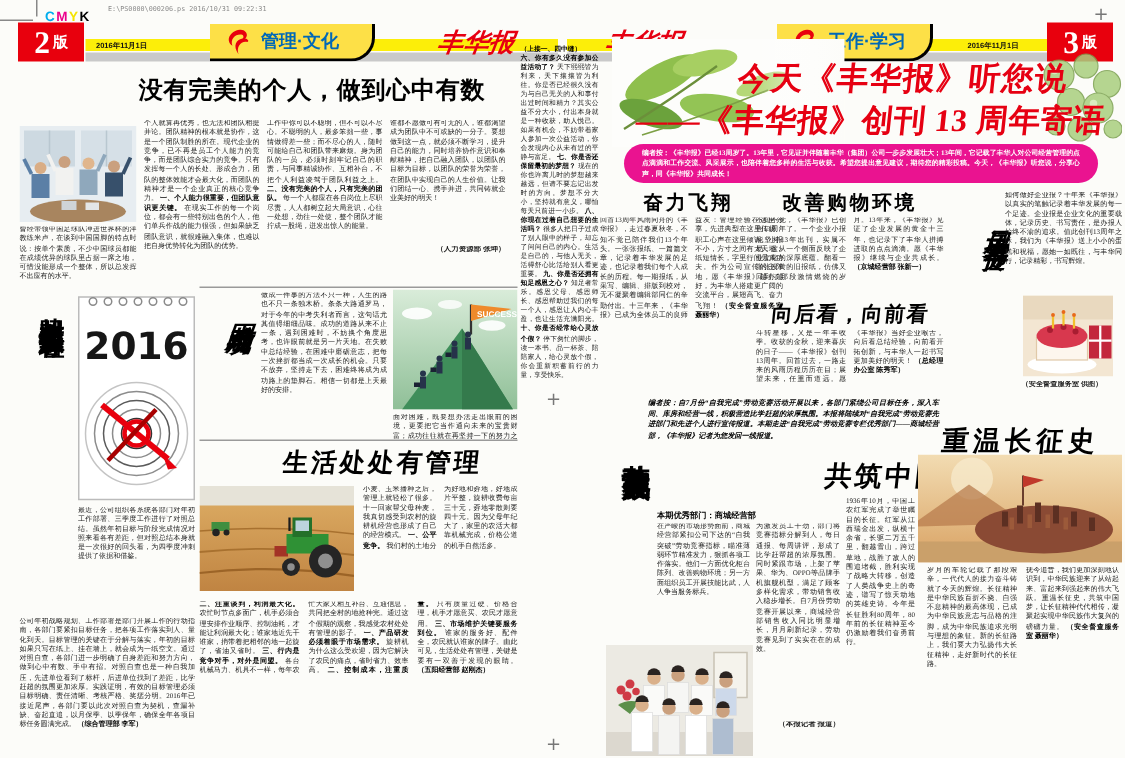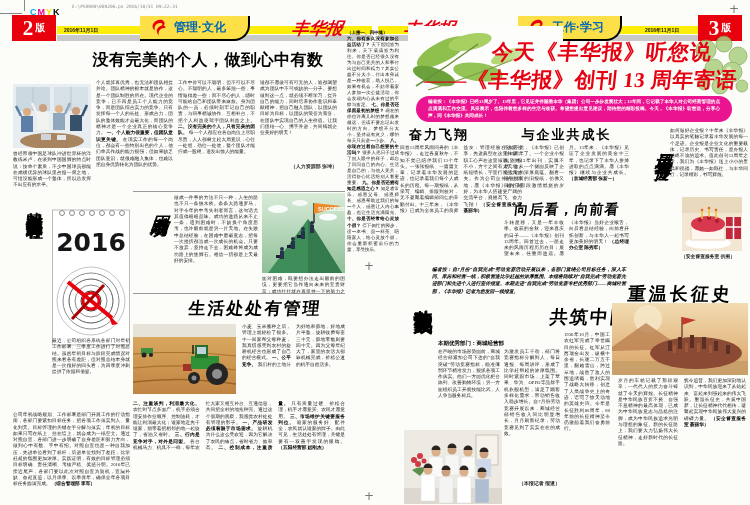--- a/index.html
+++ b/index.html
@@ -127,21 +127,21 @@
   <span>工作中你可以不聪明，但不可以不尽心。不聪明的人，最多笨拙一些，事情做得差一些；而不尽心的人，随时可能给自己和团队带来麻烦。身为团队的一员，必须时刻牢记自己的职责，与同事精诚协作、互相补台，不把个人利益凌驾于团队利益之上。</span>
   <b>二、没有完美的个人，只有完美的团队。</b>
   <span>每一个人都应在各自岗位上尽职尽责，人人都树立起大局意识，心往一处想，劲往一处使，整个团队才能拧成一股绳，迸发出惊人的能量。</span>
 </div>
 <div class="abs t" style="left:260px;top:80px;width:77px;height:82px">谁都不愿做可有可无的人，谁都渴望成为团队中不可或缺的一分子。要想做到这一点，就必须不断学习，提升自己的能力，同时培养协作意识和奉献精神，把自己融入团队，以团队的目标为目标，以团队的荣誉为荣誉，在团队中实现自己的人生价值。让我们团结一心、携手并进，共同铸就企业美好的明天！</div>
 <div class="abs t attr right" style="left:260px;top:164px;width:77px;font-size:5px">（人力资源部  张坤）</div>
 
 <div class="abs rule" style="left:133px;top:191px;width:212px"></div>
 
 <div class="abs vt" style="left:16px;top:198px;width:30px;height:214px;font-size:17px">从对照自查谈有效目标管理</div>
-<div class="abs" style="left:52px;top:206px;width:56px;height:140px">
+<div class="abs" style="left:52px;top:194px;width:56px;height:140px">
   <svg width="78" height="140" viewBox="0 0 78 140">
     <rect x="0.5" y="4" width="77" height="135" fill="#ffffff" stroke="#bbb"></rect>
     <g stroke="#8a8a8a" fill="none">
       <circle cx="10" cy="7" r="2.5"></circle>
         <circle cx="20" cy="7" r="2.5"></circle>
         <circle cx="30" cy="7" r="2.5"></circle>
       <circle cx="40" cy="7" r="2.5"></circle>
         <circle cx="50" cy="7" r="2.5"></circle>
         <circle cx="60" cy="7" r="2.5"></circle>
         <circle cx="70" cy="7" r="2.5"></circle>
@@ -297,27 +297,27 @@
         <circle cx="12" cy="50" r="6"></circle>
     </g>
     <circle cx="11" cy="13" r="2.5" fill="#d9ebc0"></circle>
       <circle cx="37" cy="35" r="2.5" fill="#d9ebc0"></circle>
   </svg>
 </div>
 <div class="abs hl red skew" style="left:492px;top:38px;font-size:21px;letter-spacing:1px">今天《丰华报》听您说</div>
 <div class="abs hl red skew" style="left:424px;top:66px;font-size:21px;letter-spacing:0.5px">——《丰华报》创刊 13 周年寄语</div>
 <div class="abs banner" style="left:416px;top:96px;width:316px;height:26px">编者按：《丰华报》已经13周岁了。13年里，它见证并伴随着丰华（集团）公司一步步发展壮大；13年间，它记载了丰华人对公司经营管理的点点滴滴和工作交流、风采展示，也陪伴着您多样的生活与收获。希望您提出意见建议，期待您的精彩投稿。今天，《丰华报》听您说，分享心声，同《丰华报》共同成长！</div>
 
-<div class="abs hl center" style="left:394px;top:126px;width:90px;font-size:13px;letter-spacing:2px">奋力飞翔</div>
+<div class="abs hl center" style="left:414px;top:126px;width:90px;font-size:13px;letter-spacing:2px">奋力飞翔</div>
 <div class="abs t c2" style="left:400px;top:145px;width:122px;height:120px">
   <span>回首13周年风雨同舟的《丰华报》，走过春夏秋冬，不知不觉已陪伴我们13个年头。一张张报纸、一篇篇文章，记录着丰华发展的足迹，也记录着我们每个人成长的历程。每一期报纸，从采写、编辑、排版到校对，无不凝聚着编辑部同仁的辛勤付出。十三年来，《丰华报》已成为全体员工的良师益友：管理经验在这里分享，先进典型在这里传扬，职工心声在这里倾诉。小报不小，方寸之间有大天地；纸短情长，字里行间见真功夫。作为公司宣传的主阵地，愿《丰华报》越办越好，为丰华人搭建更广阔的交流平台，展翅高飞、奋力飞翔！</span>
   <b>（安全督查服务室  聂丽华）</b>
 </div>
 
-<div class="abs hl center" style="left:504px;top:126px;width:125px;font-size:13px;letter-spacing:2px">与企业共成长</div>
+<div class="abs hl center" style="left:504px;top:126px;width:125px;font-size:13px;letter-spacing:2px">改善购物环境</div>
 <div class="abs t c2" style="left:504px;top:145px;width:125px;height:48px">
   <span>不知不觉，《丰华报》已创刊13周年了。一个企业小报能坚持13年出刊，实属不易，这从一个侧面反映了企业文化的深厚底蕴。翻看一张张发黄的旧报纸，仿佛又回到了那段激情燃烧的岁月。13年来，《丰华报》见证了企业发展的黄金十三年，也记录下了丰华人拼搏进取的点点滴滴。愿《丰华报》继续与企业共成长。</span>
   <b>（京城经营部  张新一）</b>
 </div>
 
 <div class="abs hl skew center" style="left:508px;top:201px;width:118px;font-size:14px;letter-spacing:1px">向后看，向前看</div>
 <div class="abs t c2" style="left:504px;top:220px;width:125px;height:44px">
   <span>斗转星移，又是一年丰收季。收获的金秋，迎来喜庆的日子——《丰华报》创刊13周年。回首过去，一路走来的风雨历程历历在目；展望未来，任重而道远。愿《丰华报》当好企业喉舌，向后看总结经验，向前看开拓创新，与丰华人一起书写更加美好的明天！</span>
   <b>（总经理办公室  陈秀军）</b>
 </div>

